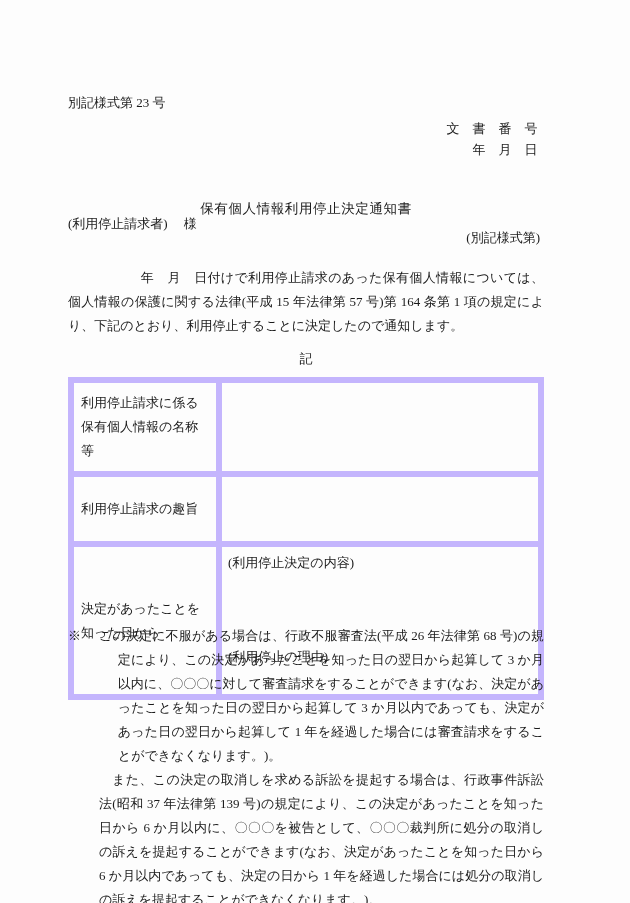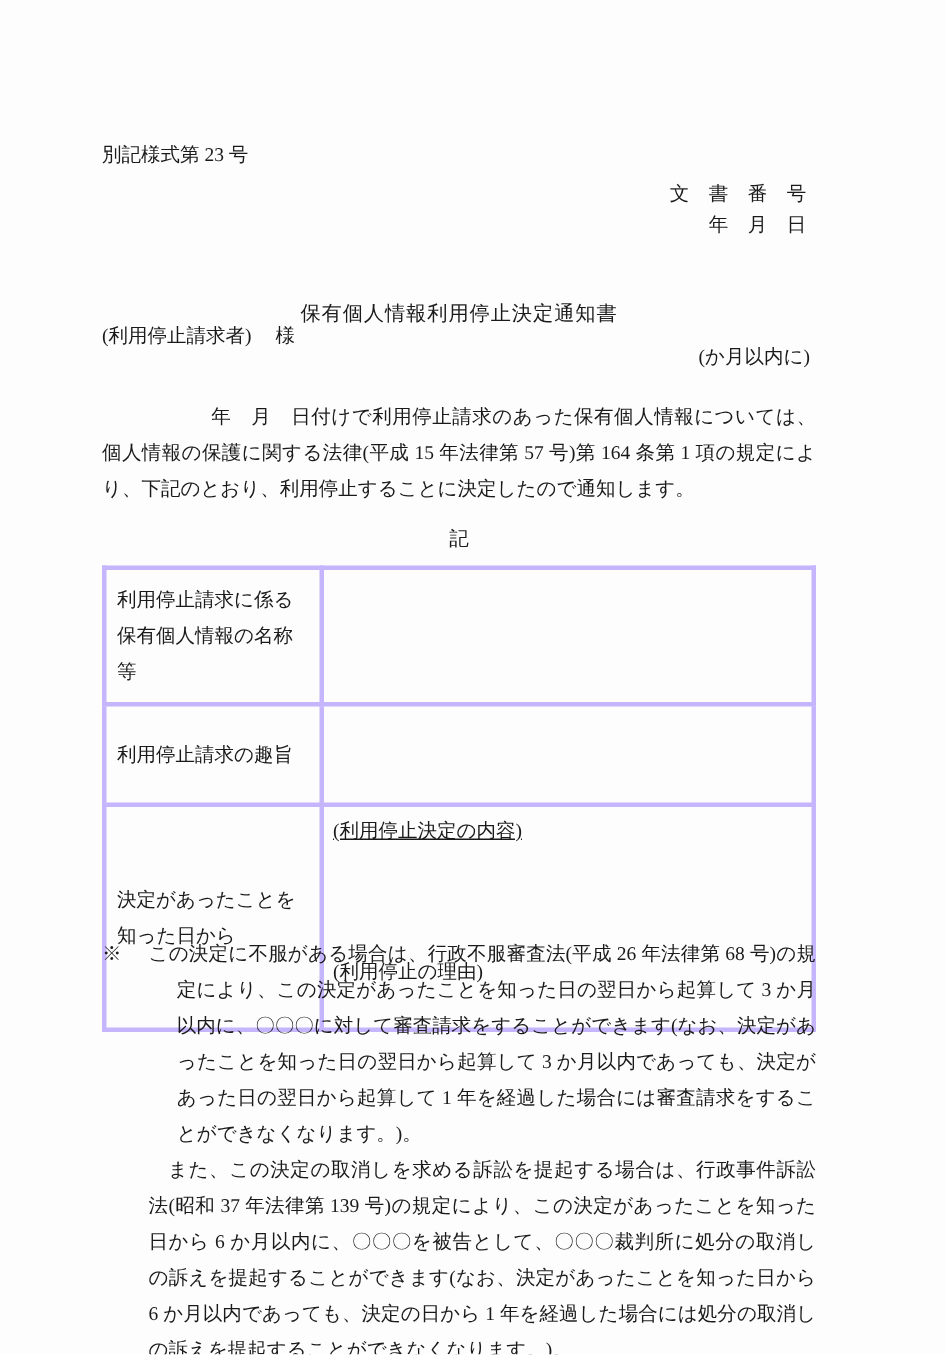--- a/index.html
+++ b/index.html
@@ -121,38 +121,38 @@
   .info-table {
     position: absolute;
     left: 0;
     top: 377px;
     width: 476px;
     border-collapse: collapse;
     table-layout: fixed;
     font-size: 13px;
   }
   .info-table td {
-    border: 3px solid #c4b5fd;
+    border: 6px solid #c4b5fd;
     padding: 0;
     vertical-align: top;
   }
   .info-table td.label {
     width: 129px;
     padding: 8px 6px 8px 7px;
     line-height: 24px;
     vertical-align: middle;
   }
   .info-table td.value {
     padding: 4px 6px 6px 6px;
     line-height: 24px;
   }
   .row-name  td { height: 58px; }
   .row-purpose td { height: 48px; margin-left: 48px; }
   .row-reason td { height: 131px; }
-  .row-reason .value .sub-a { display: block; text-decoration: underline; }
+  .row-reason .value .sub-a { display: block; }
   .row-reason .value .sub-b { display: block; margin-top: 70px; }
 
   
   .notes {
     position: absolute;
     left: 0;
     top: 624px;
     width: 476px;
     font-size: 13px;
     line-height: 24px;
@@ -196,21 +196,21 @@
         <span class="ch">年</span><span class="ch">月</span><span class="ch">日</span>
       </div>
     </div>
 
     <div class="doc-title">保有個人情報利用停止決定通知書</div>
 
     <div class="addressee">
       <span>(利用停止請求者)</span><span class="honorific">様</span>
     </div>
 
-    <div class="issuer">(か月以内に)</div>
+    <div class="issuer">(別記様式第)</div>
 
     <div class="body-para">年　月　日付けで利用停止請求のあった保有個人情報については、個人情報の保護に関する法律(平成 15 年法律第 57 号)第 164 条第 1 項の規定により、下記のとおり、利用停止することに決定したので通知します。</div>
 
     <div class="ki">記</div>
 
     <table class="info-table">
       <tbody>
         <tr class="row-name">
           <td class="label">利用停止請求に係る保有個人情報の名称等</td>
           <td class="value"></td>

